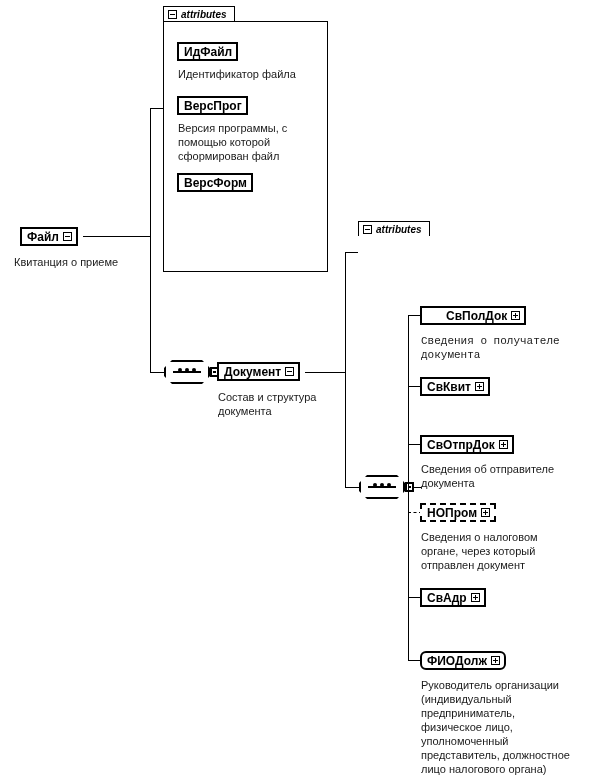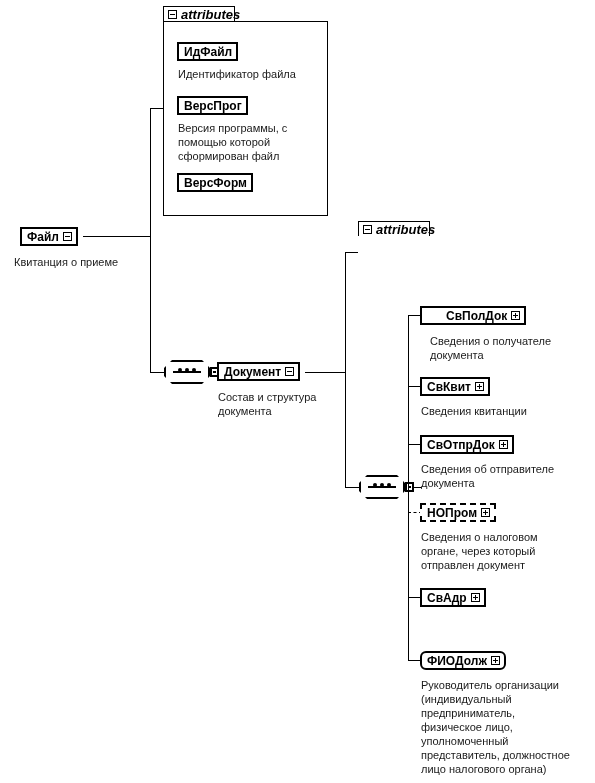--- a/index.html
+++ b/index.html
@@ -73,21 +73,21 @@
     position:absolute;left:0;top:0;
     height:15px;
     box-sizing:border-box;
     border:1px solid #000;
     border-bottom:none;
     background:#fff;
     padding:0 6px 0 4px;
     display:flex;align-items:center;gap:4px;
     font-style:italic;
     font-weight:bold;
-    font-size:13px;
+    font-size:10px;
     line-height:11px;
     z-index:2;
   }
   .attr-body{
     position:absolute;
     left:0;
     box-sizing:border-box;
     border:1px solid #000;
     background:#fff;
   }
@@ -150,21 +150,21 @@
   <div class="ln-h" style="left:83px;top:236px;width:67px;"></div>
   <div class="ln-v" style="left:150px;top:108px;height:265px;"></div>
   <div class="ln-h" style="left:150px;top:108px;width:13px;"></div>
   <div class="ln-h" style="left:150px;top:372px;width:14px;"></div>
 
   <div class="attr-panel" style="left:163px;top:6px;width:165px;height:210px;">
     <div class="attr-tab" style="width:72px;">
       <span class="tog"></span>
       <span>attributes</span>
     </div>
-    <div class="attr-body" style="top:15px;width:165px;height:195px;">
+    <div class="attr-body" style="top:15px;width:165px;height:251px;">
       <div class="inner">
 
         <div class="el-box shadow" style="left:13px;top:20px;">
           <span class="lbl">ИдФайл</span>
         </div>
         <div class="cap" style="left:14px;top:45px;width:150px;">Идентификатор файла</div>
 
         <div class="el-box shadow" style="left:13px;top:74px;">
           <span class="lbl">ВерсПрог</span>
         </div>
@@ -226,29 +226,28 @@
   </div>
 
   <div class="ln-h" style="left:414px;top:487px;width:8px;"></div>
   <div class="ln-v" style="left:408px;top:315px;height:345px;"></div>
 
   <div class="ln-h" style="left:408px;top:315px;width:14px;"></div>
   <div class="el-box shadow" style="left:420px;top:306px;padding-left:24px;">
     <span class="lbl">СвПолДок</span>
     <span class="tog plus"></span>
   </div>
-  <div class="cap" style="left:430px;top:334px;width:165px;">Сведения о получателе
+  <div class="cap" style="left:421px;top:334px;width:165px;font-family:Liberation Mono, monospace;">Сведения о получателе
 документа</div>
 
   <div class="ln-h" style="left:408px;top:386px;width:14px;"></div>
   <div class="el-box shadow" style="left:420px;top:377px;">
     <span class="lbl">СвКвит</span>
     <span class="tog plus"></span>
   </div>
-  <div class="cap" style="left:421px;top:404px;width:165px;">Сведения квитанции</div>
 
   <div class="ln-h" style="left:408px;top:444px;width:14px;"></div>
   <div class="el-box shadow" style="left:420px;top:435px;">
     <span class="lbl">СвОтпрДок</span>
     <span class="tog plus"></span>
   </div>
   <div class="cap" style="left:421px;top:462px;width:168px;">Сведения об отправителе
 документа</div>
 
   <div class="ln-h dash" style="left:408px;top:512px;width:14px;"></div>

